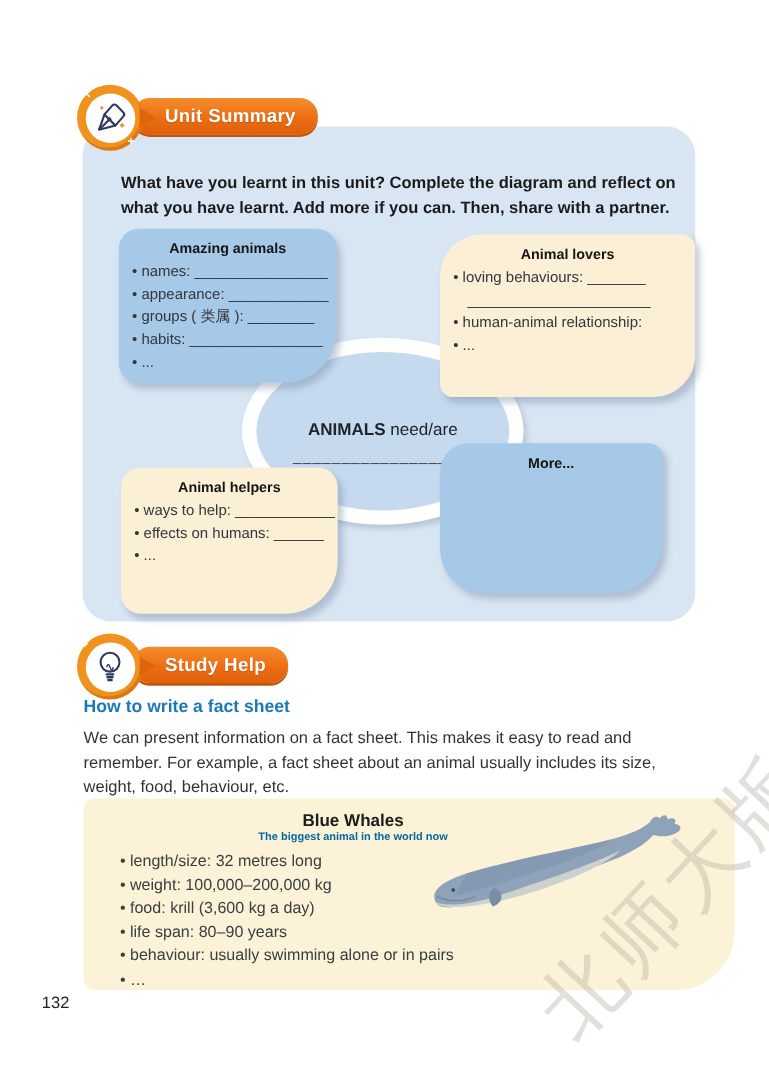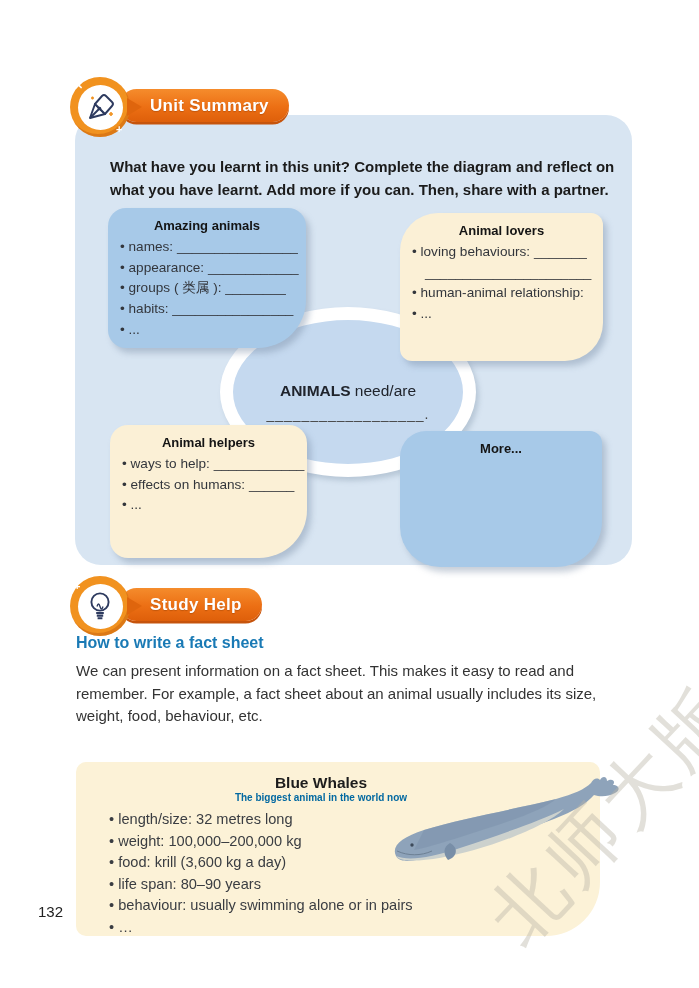--- a/index.html
+++ b/index.html
@@ -50,32 +50,32 @@
   .dbox{
     position:absolute;z-index:3;padding:10px 12px 8px 12px;box-sizing:border-box;
     box-shadow:4px 5px 6px rgba(115,135,160,.40);
   }
   .dbox .btitle{text-align:center;font-weight:bold;font-size:13px;color:#141414;margin-bottom:4px;}
   .dbox .bitem{font-size:13.6px;color:#33363c;line-height:1.52;white-space:nowrap;}
   .dbox .cont{padding-left:13px;}
   .box-blue{background:#a7c9e8;}
   .box-cream{background:#fbf0d6;}
   .box-amazing{left:33px;top:93px;width:198px;height:140px;border-radius:18px 18px 48px 18px;}
-  .box-lovers{left:325px;top:98px;width:203px;height:148px;border-radius:38px 12px 38px 12px;}
+  .box-lovers{left:325px;top:98px;width:232px;height:148px;border-radius:38px 12px 38px 12px;}
   .box-helpers{left:35px;top:310px;width:197px;height:133px;border-radius:18px 18px 48px 18px;}
-  .box-more{left:325px;top:316px;width:202px;height:136px;border-radius:26px 12px 46px 40px;padding-left:12px;}
+  .box-more{left:325px;top:288px;width:202px;height:136px;border-radius:26px 12px 46px 40px;padding-left:12px;}
   
   .howto{
     position:absolute;left:76px;top:634px;font-size:16px;font-weight:bold;color:#1a7ab5;z-index:2;
   }
   .para{
     position:absolute;left:76px;top:660px;width:552px;font-size:15px;color:#333;line-height:1.5;z-index:2;
   }
   .factbox{
-    position:absolute;left:76px;top:762px;width:524px;height:174px;
+    position:absolute;left:76px;top:726px;width:592px;height:174px;
     background:#fcf2d7;border-radius:10px 10px 54px 10px;z-index:2;
   }
   .factbox .ftitle{width:490px;text-align:center;font-weight:bold;font-size:15.5px;color:#1c1c1c;margin-top:12px;}
   .factbox .fsub{width:490px;text-align:center;font-weight:bold;font-size:10px;color:#0369a1;}
   .factlist{margin-top:6px;padding-left:33px;}
   .factlist .fitem{font-size:14.6px;color:#3a3d42;line-height:1.48;}
   .whale{position:absolute;left:312px;top:14px;width:252px;height:108px;z-index:3;}
   
   .pagenum{position:absolute;left:38px;top:903px;font-size:15px;color:#222;z-index:2;}
   .watermark{

